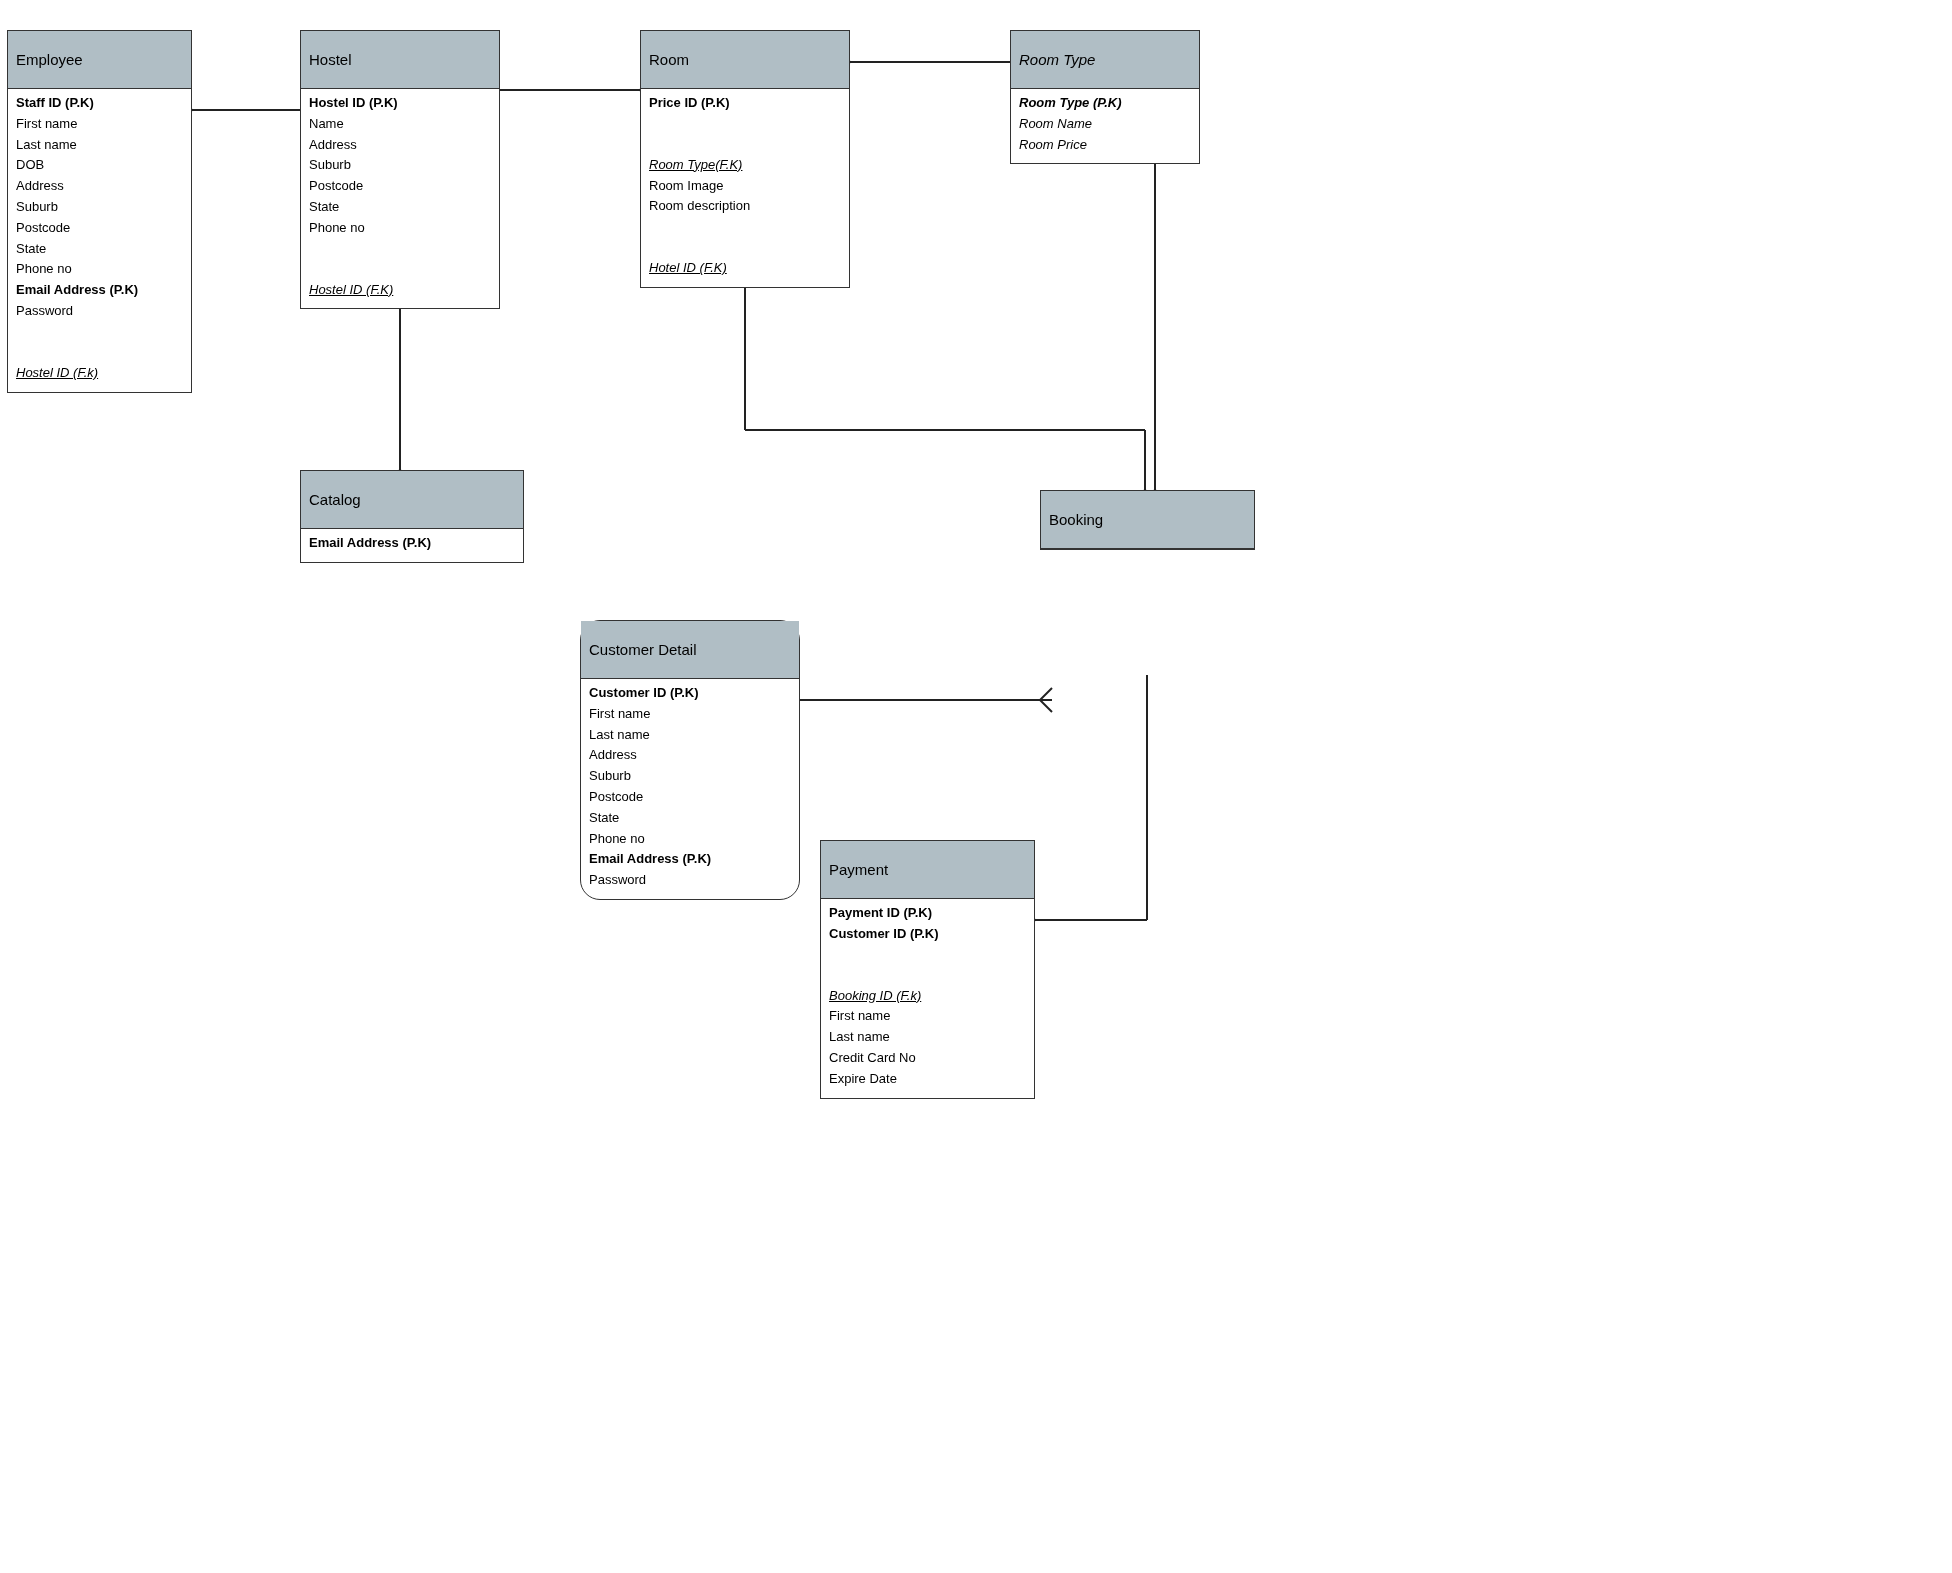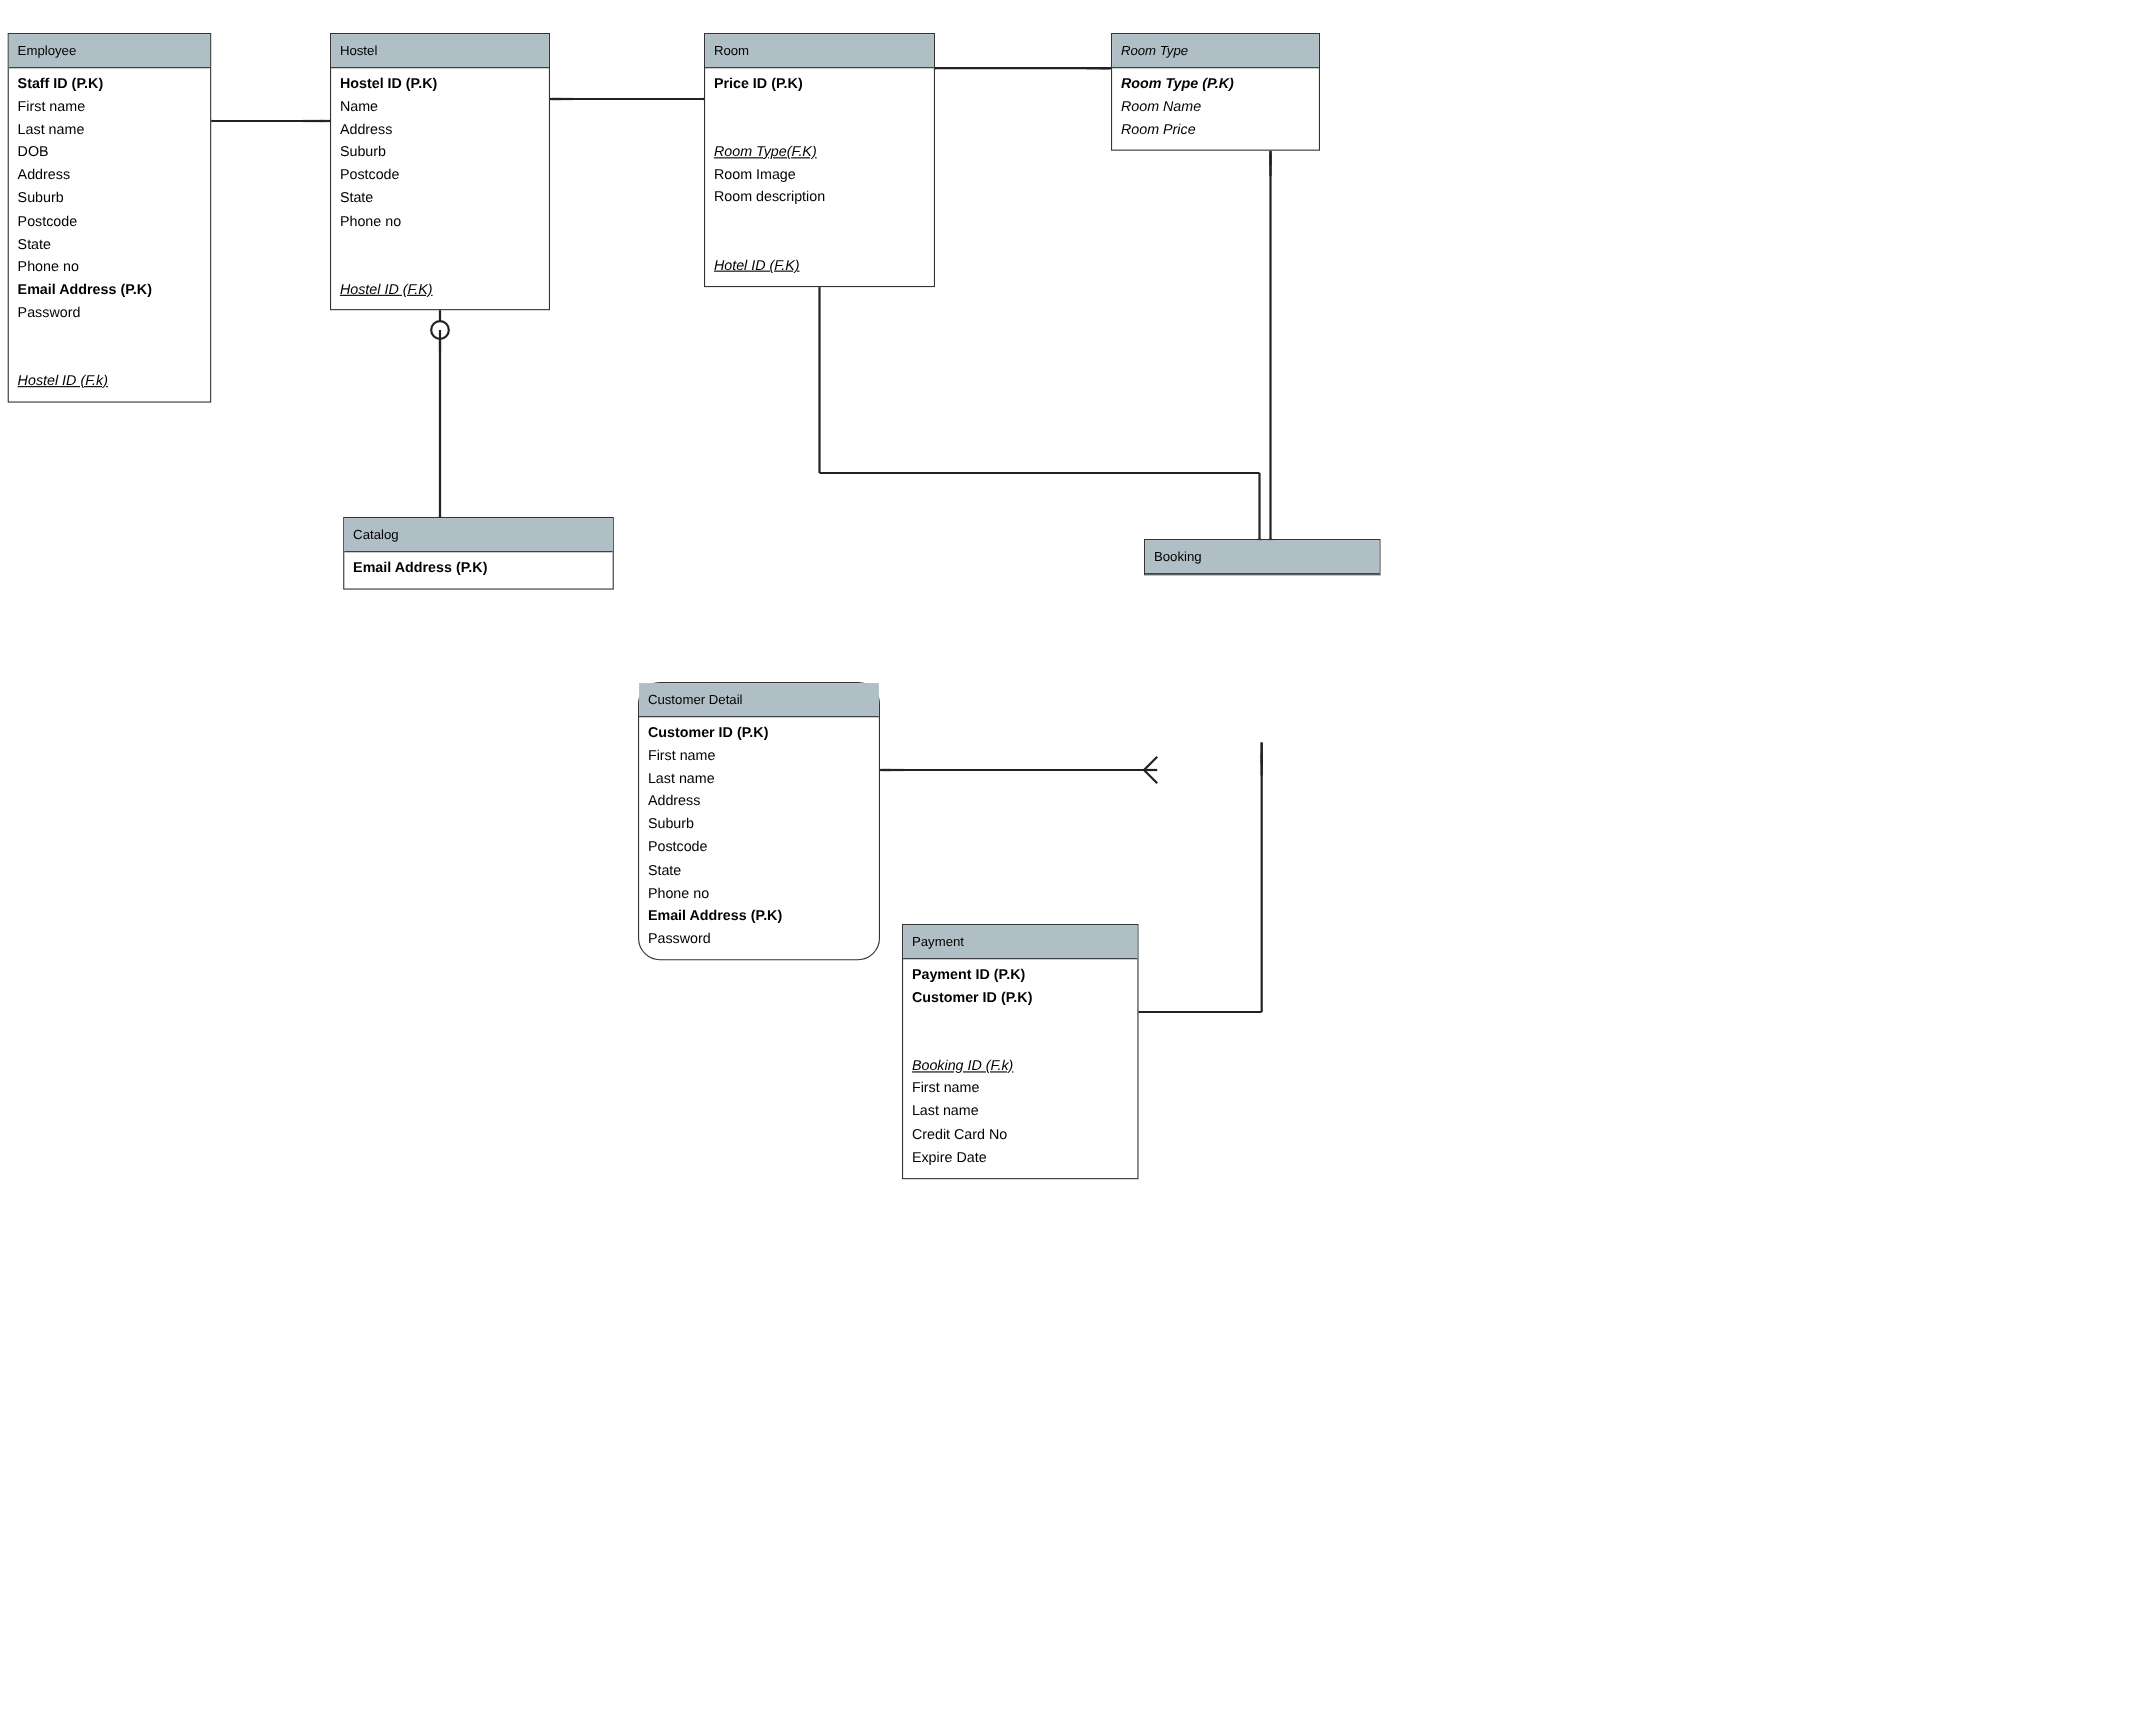--- a/index.html
+++ b/index.html
@@ -16,22 +16,22 @@
     .entity {
       position: absolute;
       border: 1.5px solid #333;
       background: #fff;
       min-width: 160px;
     }
 
     .entity-header {
       background: #b0bec5;
       border-bottom: 1.5px solid #333;
-      padding: 8px 8px;
-      font-size: 12px;
+      padding: 20px 8px;
+      font-size: 15px;
       font-weight: normal;
     }
 
     .entity-body {
       padding: 4px 8px 8px 8px;
     }
 
     .entity-body .field {
       line-height: 1.6;
       white-space: nowrap;
@@ -156,21 +156,21 @@
 
 <div class="entity" style="left:1010px;top:30px;width:190px;font-style:italic;">
   <div class="entity-header">Room Type</div>
   <div class="entity-body">
     <div class="field pk">Room Type (P.K)</div>
     <div class="field">Room Name</div>
     <div class="field">Room Price</div>
   </div>
 </div>
 
-<div class="entity" style="left:312px;top:470px;width:246px;">
+<div class="entity" style="left:300px;top:470px;width:224px;">
   <div class="entity-header">Catalog</div>
   <div class="entity-body">
     <div class="field pk">Email Address (P.K)</div>
   </div>
 </div>
 
 <div class="entity" style="left:580px;top:620px;width:220px;border-radius:20px;">
   <div class="entity-header">Customer Detail</div>
   <div class="entity-body">
     <div class="field pk">Customer ID (P.K)</div>

